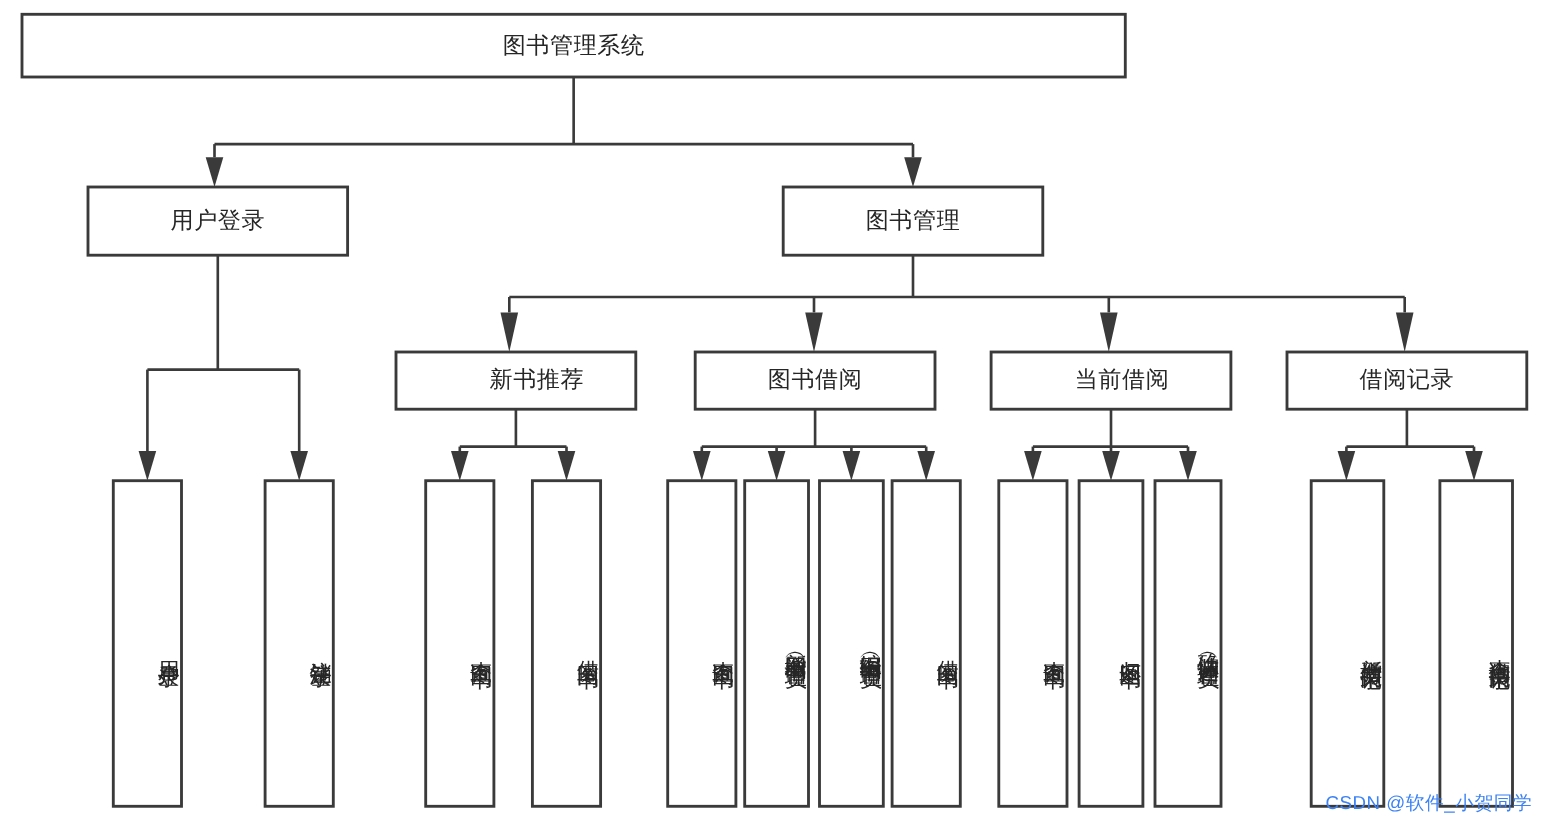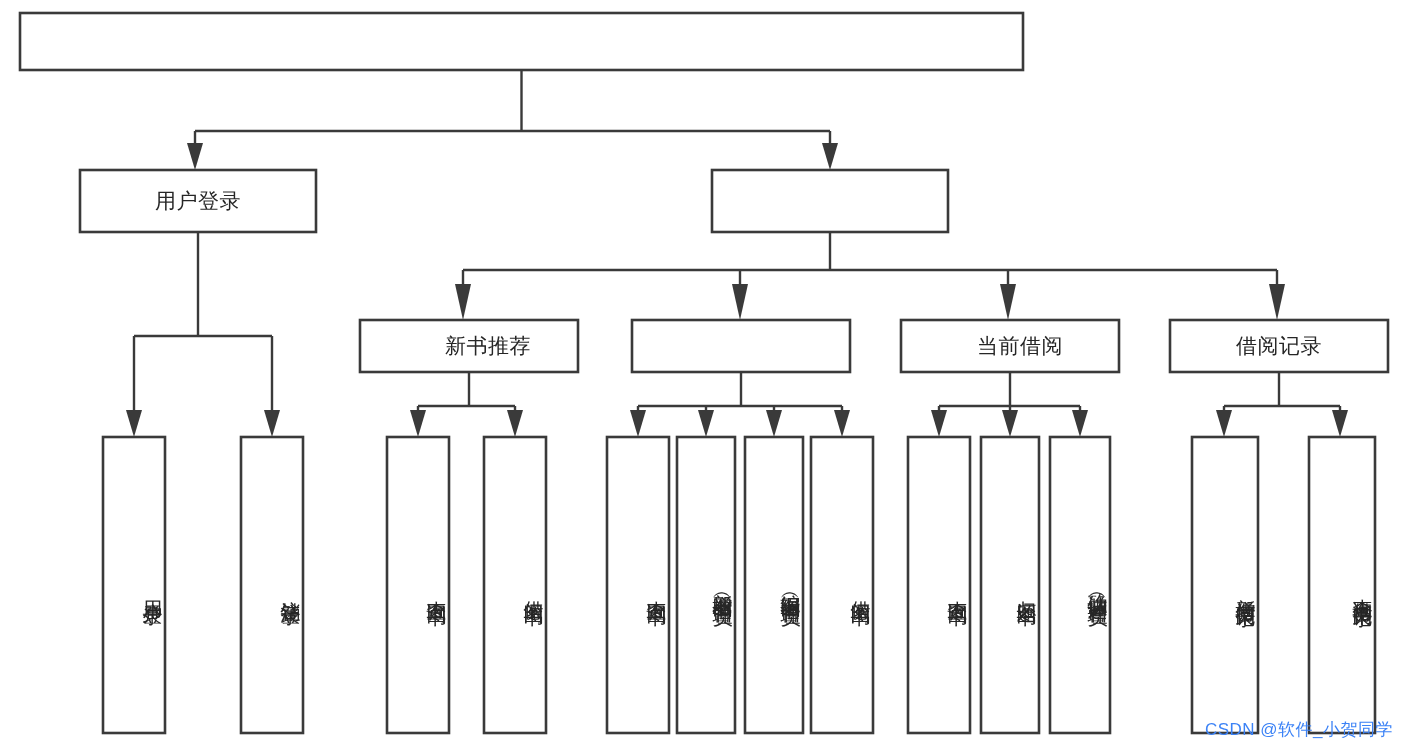--- a/index.html
+++ b/index.html
@@ -160,24 +160,27 @@
     <rect class="node-rect" x="677" y="437" width="58" height="296"></rect>
     <rect class="node-rect" x="745" y="437" width="58" height="296"></rect>
     <rect class="node-rect" x="811" y="437" width="62" height="296"></rect>
     <rect class="node-rect" x="908" y="437" width="62" height="296"></rect>
     <rect class="node-rect" x="981" y="437" width="58" height="296"></rect>
     <rect class="node-rect" x="1050" y="437" width="60" height="296"></rect>
     <rect class="node-rect" x="1192" y="437" width="66" height="296"></rect>
     <rect class="node-rect" x="1309" y="437" width="66" height="296"></rect>
   </svg>
 
+  <div class="node-label horizontal" style="left:20px; top:13px; width:1003px; height:57px;">图书管理系统</div>
 
   <div class="node-label horizontal" style="left:80px; top:170px; width:236px; height:62px;">用户登录</div>
+  <div class="node-label horizontal" style="left:712px; top:170px; width:236px; height:62px;">图书管理</div>
 
   <div class="node-label horizontal" style="left:360px; top:320px; width:218px; height:52px;padding-left:38px;">新书推荐</div>
+  <div class="node-label horizontal" style="left:632px; top:320px; width:218px; height:52px;">图书借阅</div>
   <div class="node-label horizontal" style="left:901px; top:320px; width:218px; height:52px;padding-left:20px;">当前借阅</div>
   <div class="node-label horizontal" style="left:1170px; top:320px; width:218px; height:52px;">借阅记录</div>
 
   <div class="node-label vertical" style="left:103px; top:437px; width:62px; height:296px;">用户登录</div>
   <div class="node-label vertical" style="left:241px; top:437px; width:62px; height:296px;">注销登录</div>
   <div class="node-label vertical" style="left:387px; top:437px; width:62px; height:296px;">查询图书</div>
   <div class="node-label vertical" style="left:484px; top:437px; width:62px; height:296px;">借阅图书</div>
   <div class="node-label vertical" style="left:607px; top:437px; width:62px; height:296px;">查询图书</div>
   <div class="node-label vertical" style="left:677px; top:437px; width:58px; height:296px; padding-top:4px;">新增图书（管理员）</div>
   <div class="node-label vertical" style="left:745px; top:437px; width:58px; height:296px; padding-top:4px;">编辑图书（管理员）</div>

